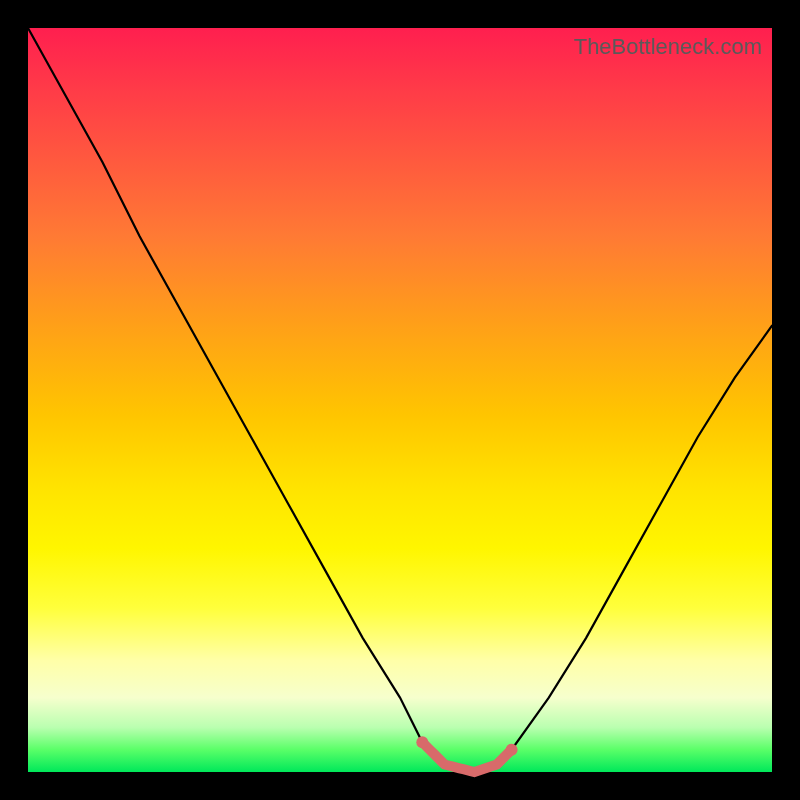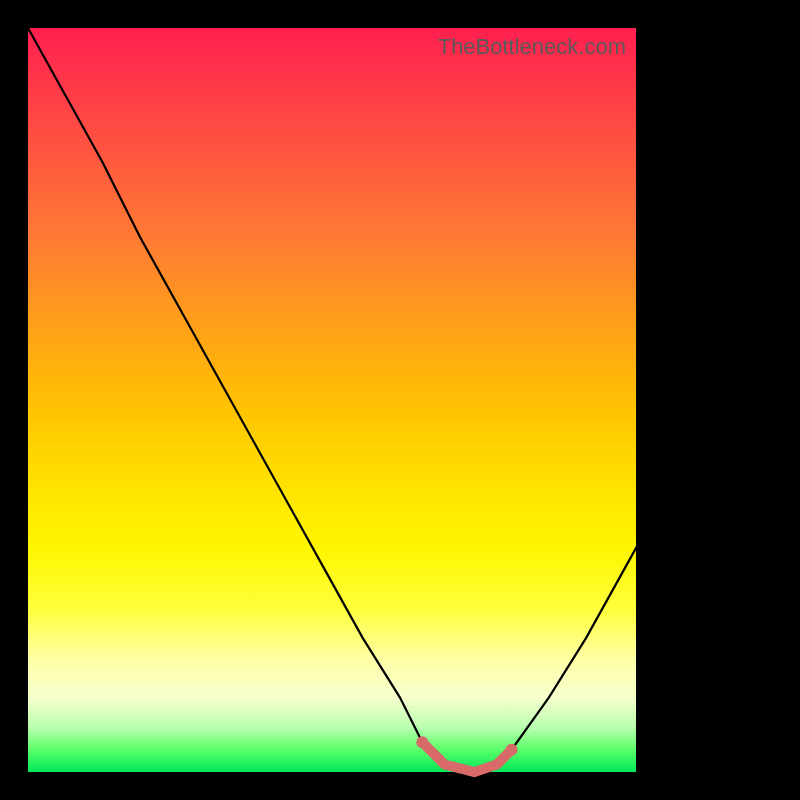--- a/index.html
+++ b/index.html
@@ -14,21 +14,21 @@
   .outer {
     width: 800px;
     height: 800px;
     background: #000;
     position: relative;
   }
   .plot {
     position: absolute;
     left: 28px;
     top: 28px;
-    width: 608px;
+    width: 744px;
     height: 744px;
     background: linear-gradient(to bottom,
       #ff1f4f 0%,
       #ff3a48 8%,
       #ff5a3e 18%,
       #ff7a34 28%,
       #ffa018 40%,
       #ffc500 52%,
       #ffe400 62%,
       #fff600 70%,

